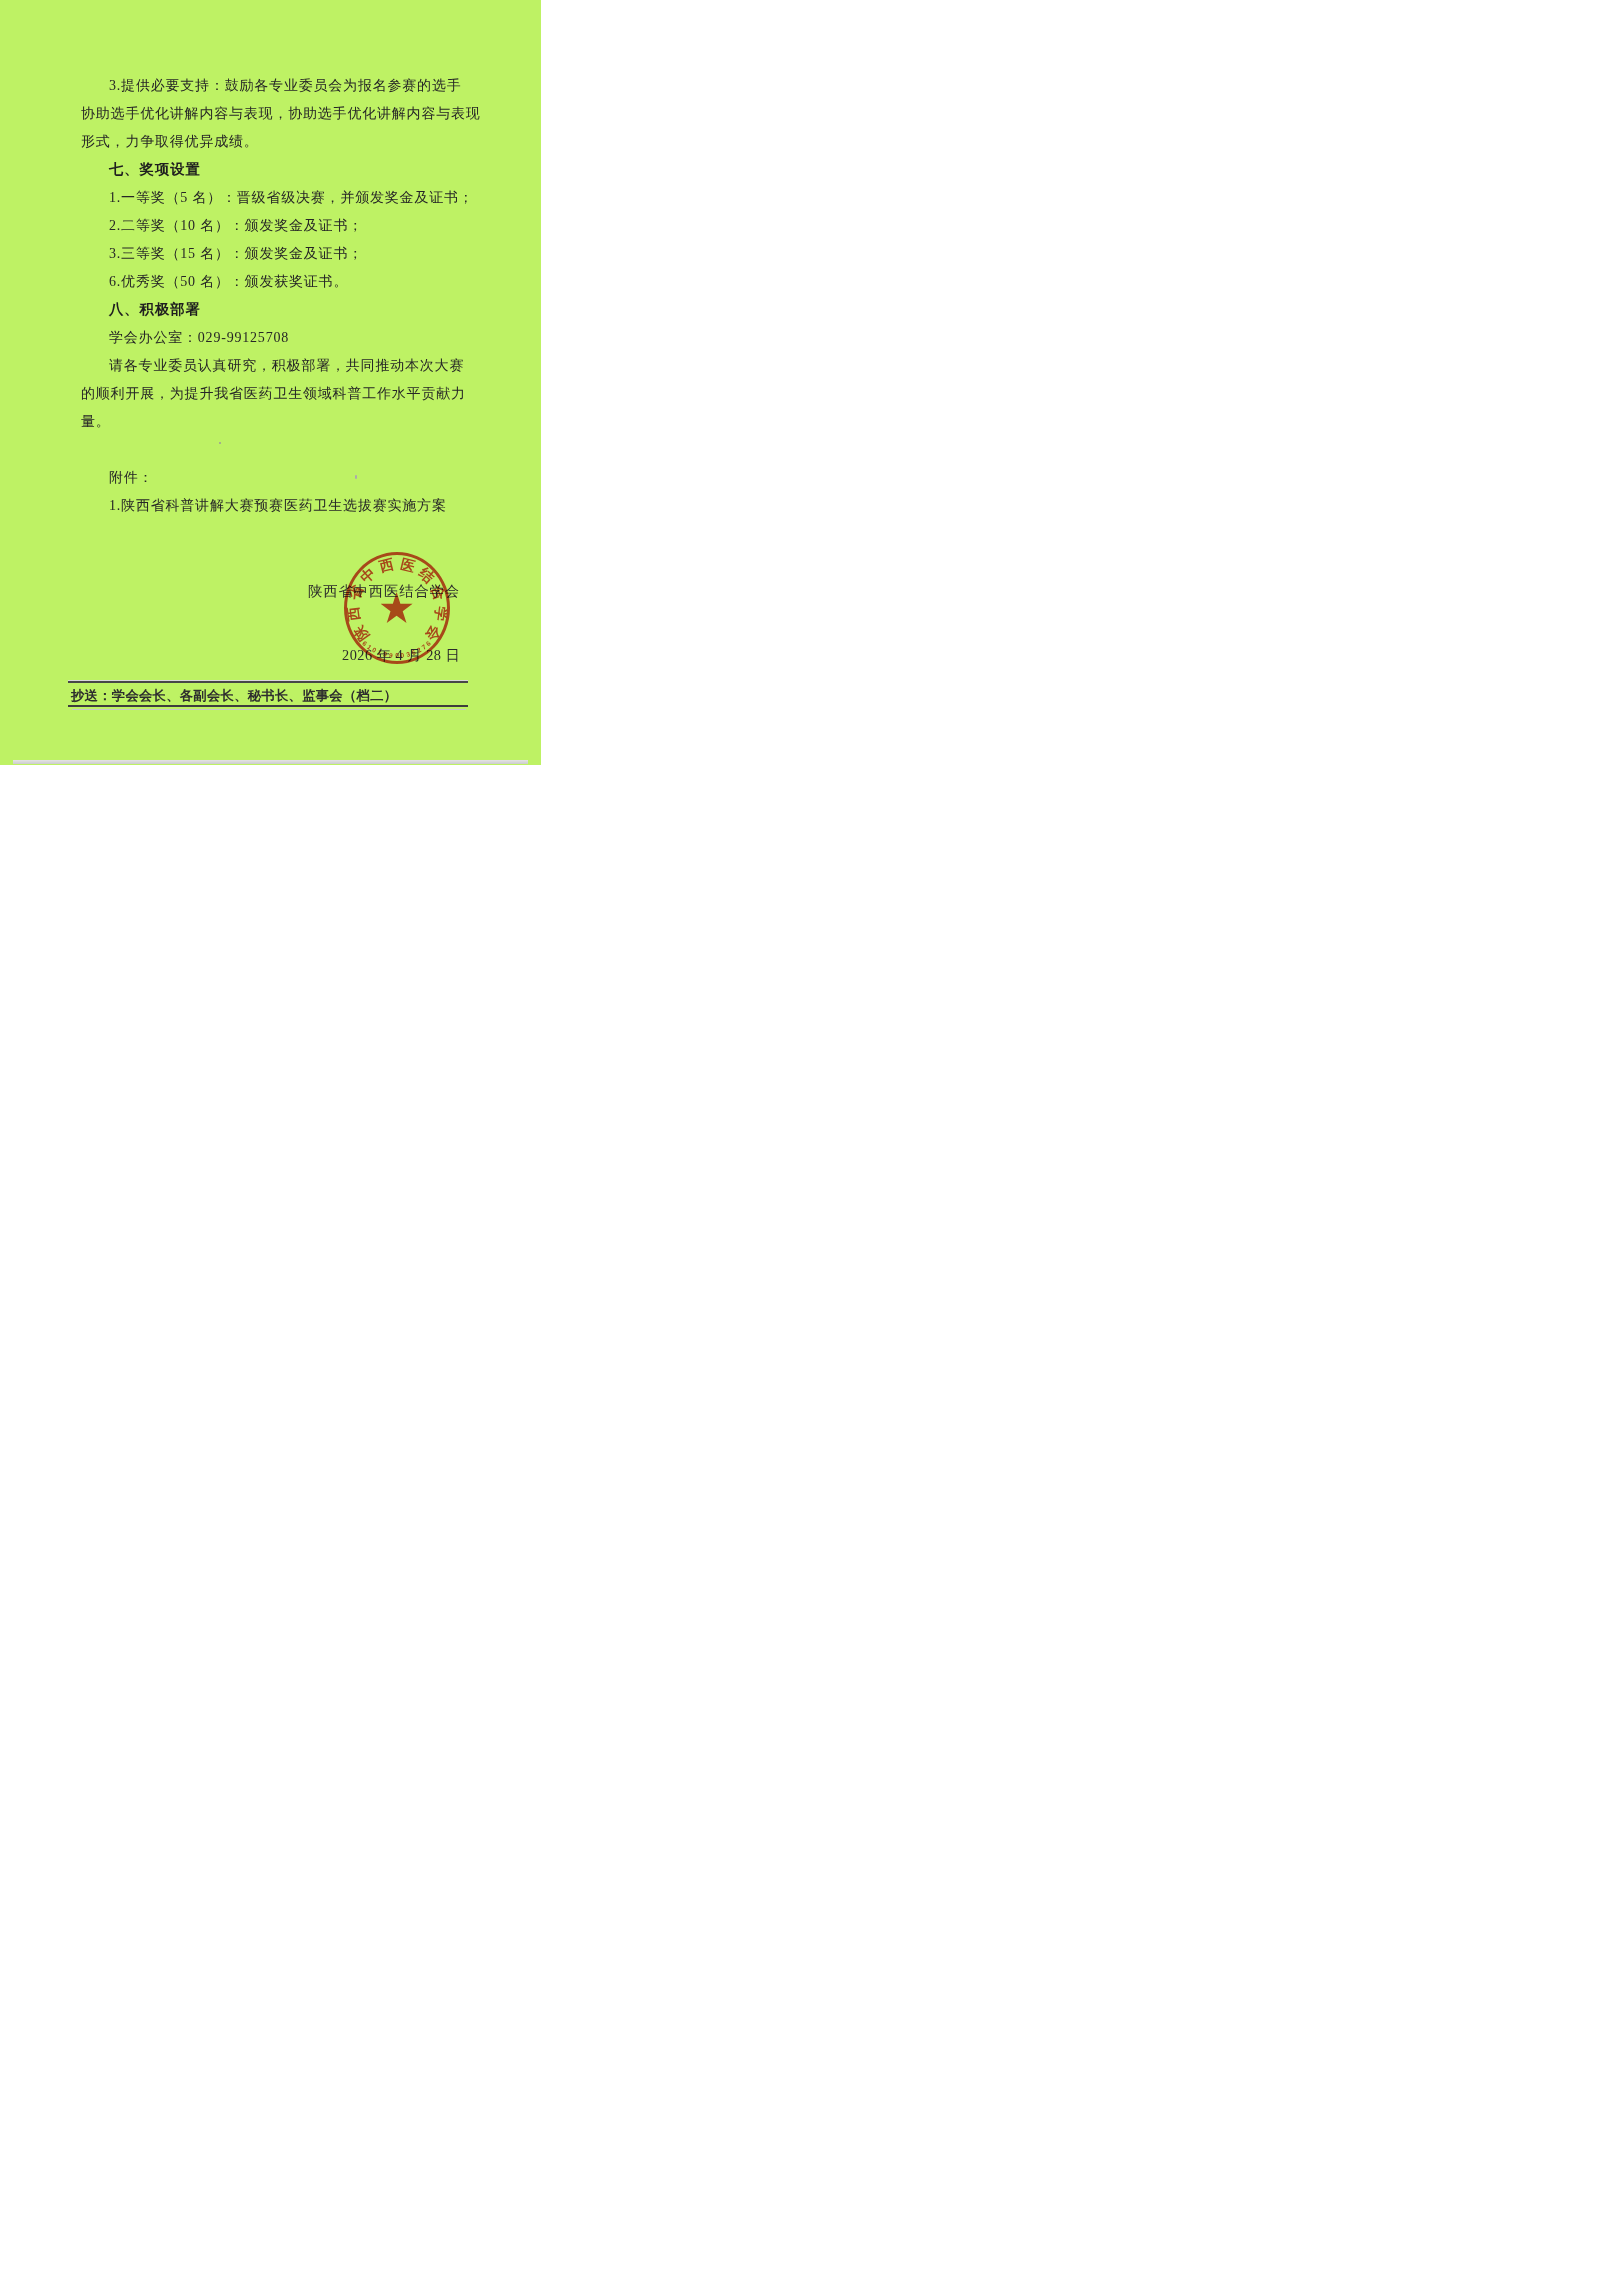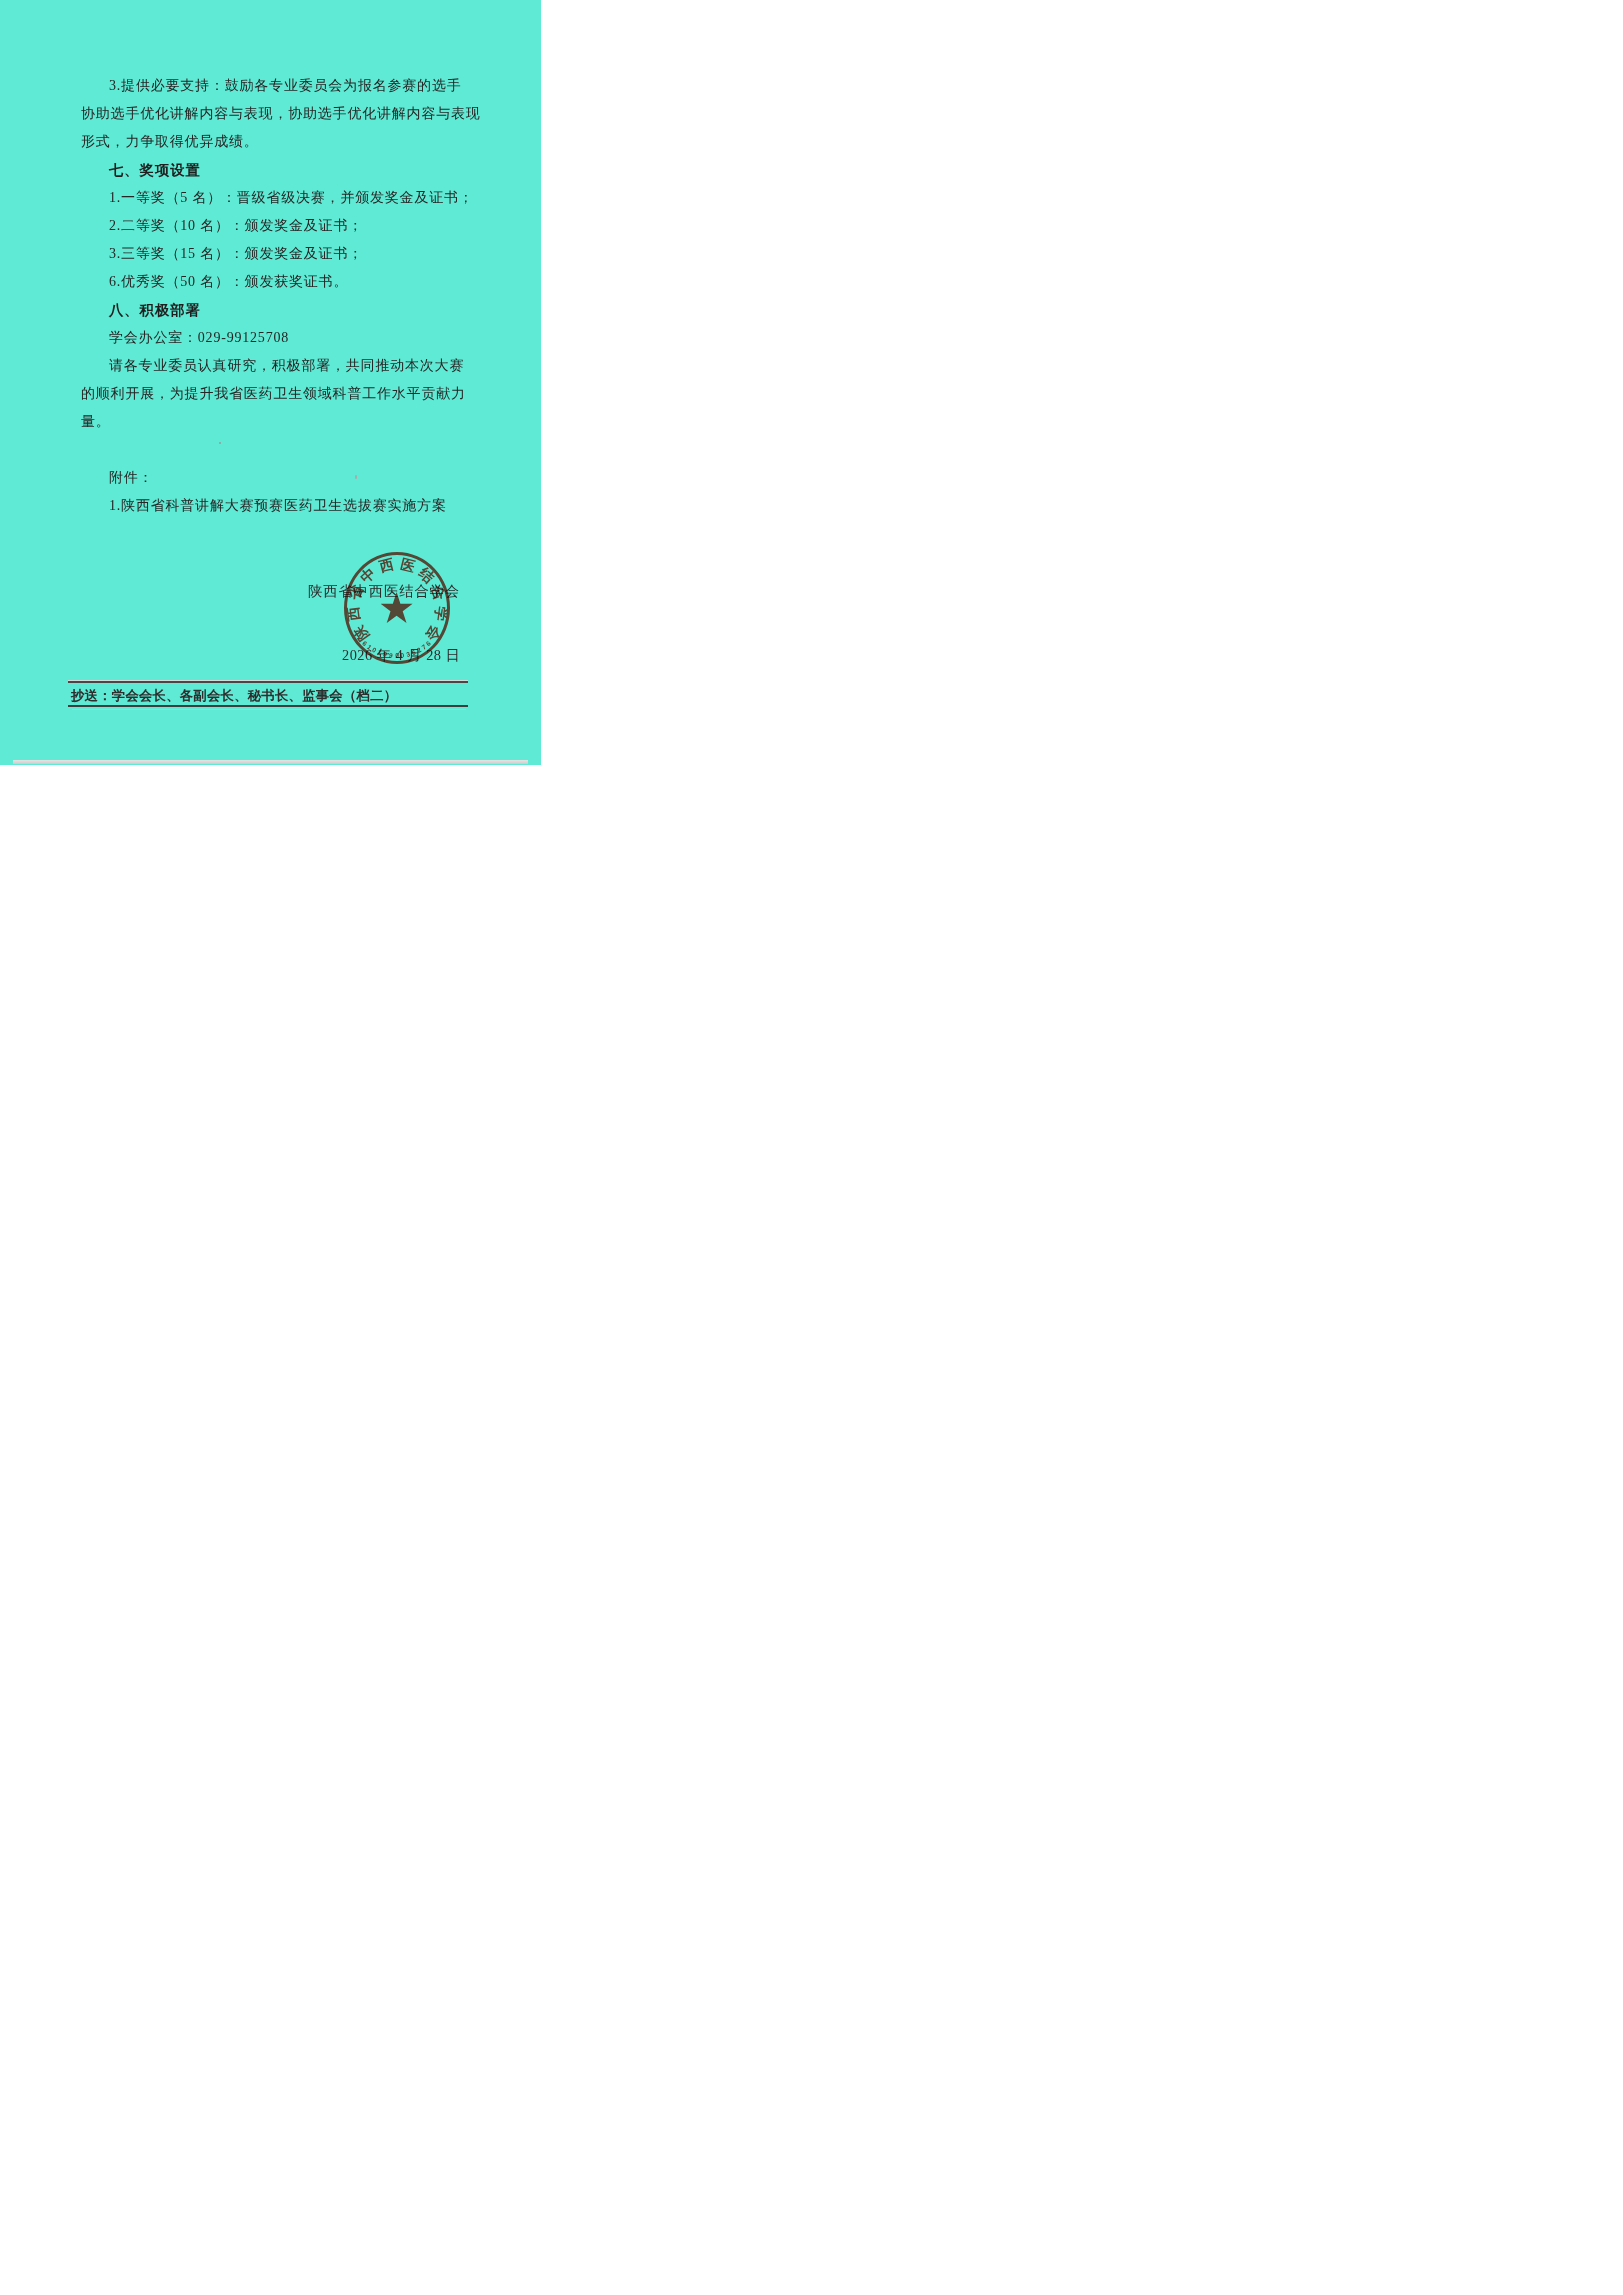--- a/index.html
+++ b/index.html
@@ -1,40 +1,40 @@
 <!DOCTYPE html>
 <html style="font-size:8.2px"><head>
 <meta charset="utf-8">
 <style>
   html,body { margin:0; padding:0; background:#ffffff; }
   .page {
     position:relative;
     width:541px; height:765px;
-    background:#5eead4;
+    background:#bef264;
     overflow:hidden;
     font-family:"Liberation Serif","DejaVu Serif",serif;
     color:#262626;
   }
 
   
   .content {
     position:absolute;
     left:81px; top:72px; width:404px;
     z-index:1;
   }
   .line {
     height:28px; line-height:28px;
     font-size:14px; letter-spacing:0.8px;
     white-space:nowrap;
     color:#262626;
   }
   .line.indent { padding-left:28px; }
   .line.heading {
     padding-left:28px;
-    font-family:Liberation Serif, serif;
+    font-family:Liberation Mono, monospace;
     font-weight:700; font-size:14.3px; letter-spacing:1px;
     color:#1f1f1f;
   }
   .line.blank { height:28px; }
 
   
   .sig-org {
     position:absolute; left:308px; top:584px;
     font-size:14.3px; letter-spacing:0.9px; line-height:15.3px;
     color:#2b2b2b; z-index:2; white-space:nowrap;font-family:Liberation Serif, serif;

